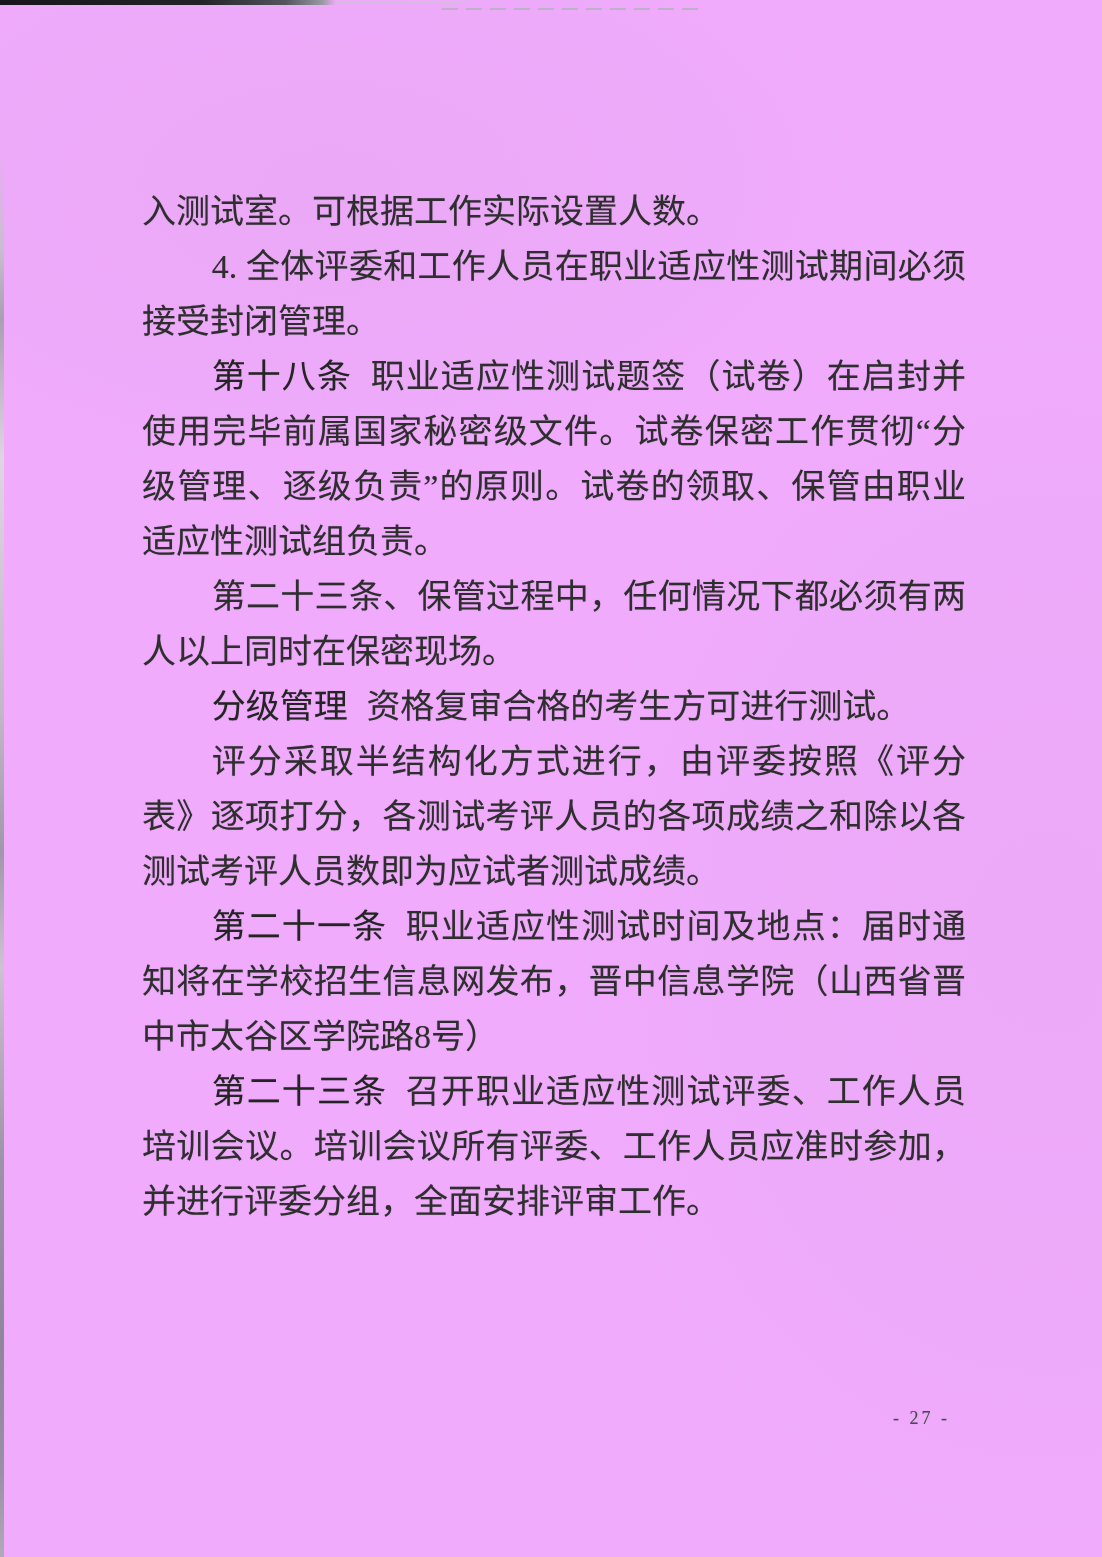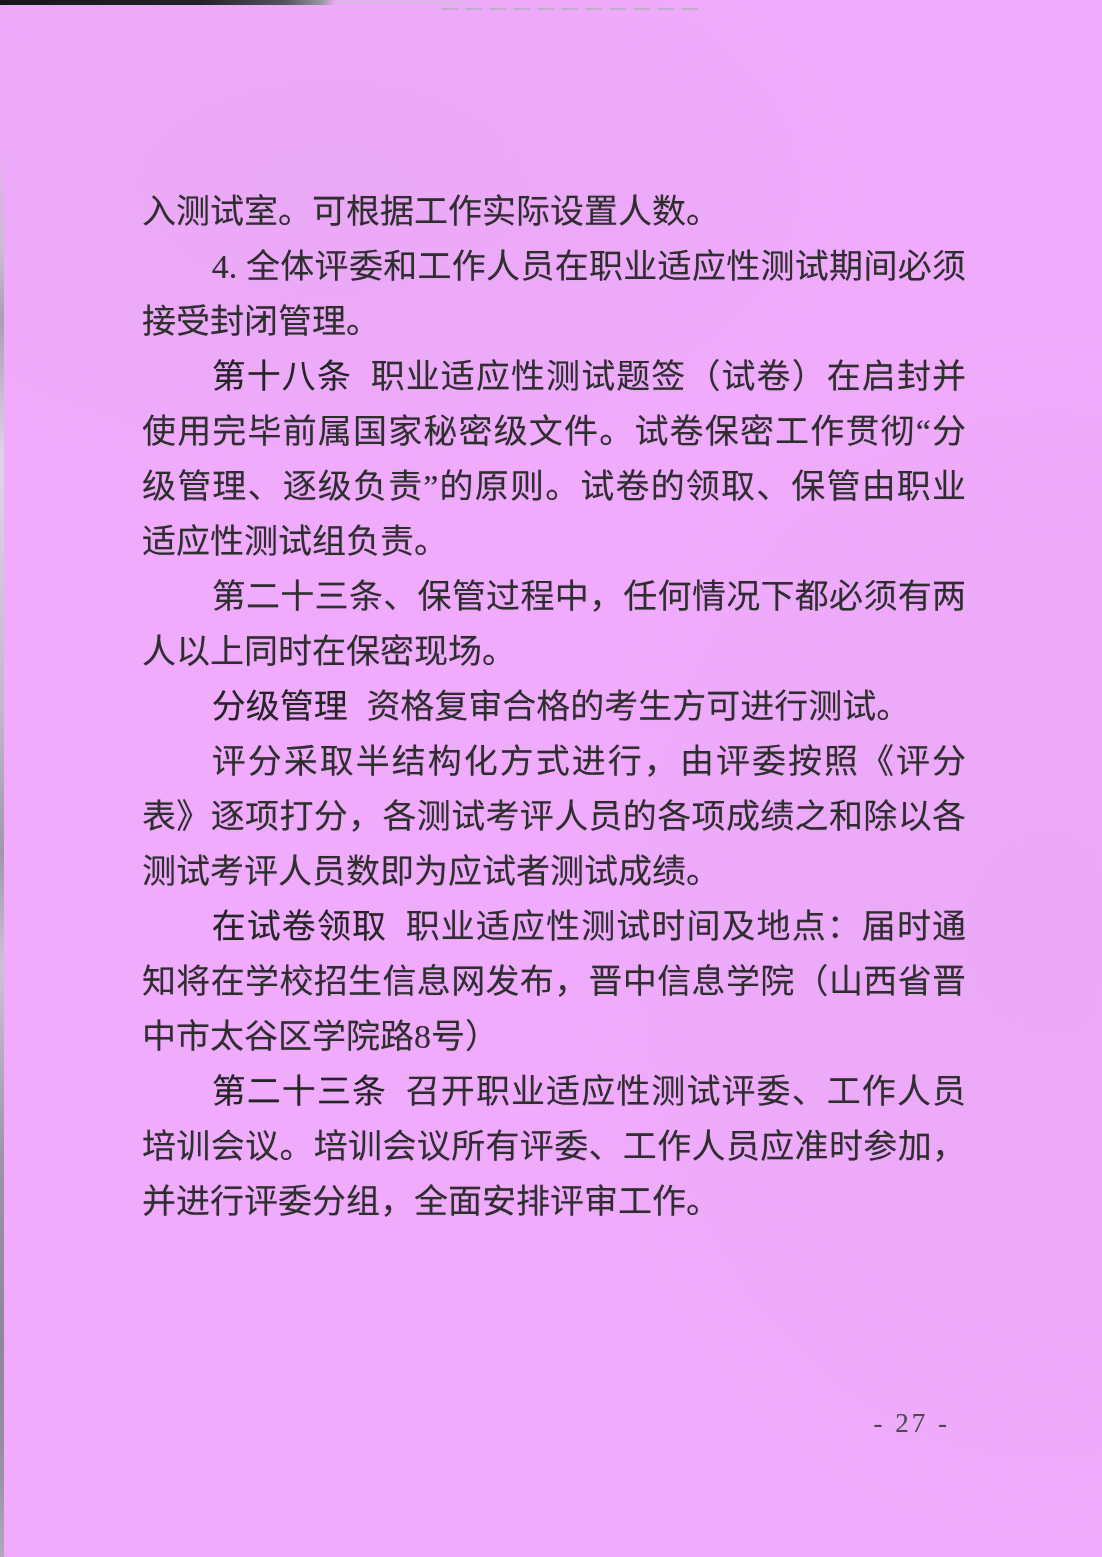--- a/index.html
+++ b/index.html
@@ -45,21 +45,21 @@
   }
   .term {
     font-weight: normal;
     color: #242424;
     margin-right: 0.55em;
   }
   .page-number {
     position: absolute;
     top: 1408px;
     right: 152px;
-    font-size: 27px;
+    font-size: 18px;
     letter-spacing: 3px;
     color: #4a4a50;
     text-shadow: 0 0 1px rgba(70,70,75,0.3);
   }
   
   .artifact { position: absolute; pointer-events: none; }
   .artifact-top-bar {
     top: 0; left: 0; width: 336px; height: 5px;
     background: linear-gradient(to right, #17171b 0%, #222228 60%, #55555e 85%, #9a9aa2 96%, transparent 100%);
   }
@@ -99,19 +99,19 @@
   <div class="artifact artifact-top-dashes"></div>
   <div class="artifact artifact-left-line"></div>
 
   <div class="body-text">
       <p class=""><span>入测试室。可根据工作实际设置人数。</span></p>
       <p class="indent"><span>4. 全体评委和工作人员在职业适应性测试期间必须接受封闭管理。</span></p>
       <p class="indent"><span class="term">第十八条</span><span>职业适应性测试题签（试卷）在启封并使用完毕前属国家秘密级文件。试卷保密工作贯彻“分级管理、逐级负责”的原则。试卷的领取、保管由职业适应性测试组负责。</span></p>
       <p class="indent"><span>第二十三条、保管过程中，任何情况下都必须有两人以上同时在保密现场。</span></p>
       <p class="indent"><span class="term">分级管理</span><span>资格复审合格的考生方可进行测试。</span></p>
       <p class="indent"><span>评分采取半结构化方式进行，由评委按照《评分表》逐项打分，各测试考评人员的各项成绩之和除以各测试考评人员数即为应试者测试成绩。</span></p>
-      <p class="indent"><span class="term">在试卷领取</span><span>职业适应性测试时间及地点：届时通知将在学校招生信息网发布，晋中信息学院（山西省晋中市太谷区学院路8号）</span></p>
+      <p class="indent"><span class="term">第二十一条</span><span>职业适应性测试时间及地点：届时通知将在学校招生信息网发布，晋中信息学院（山西省晋中市太谷区学院路8号）</span></p>
       <p class="indent"><span class="term">第二十三条</span><span>召开职业适应性测试评委、工作人员培训会议。培训会议所有评委、工作人员应准时参加，并进行评委分组，全面安排评审工作。</span></p>
     </div>
 
   <div class="page-number">- 27 -</div>
 
 </div>
 
 </body></html>

